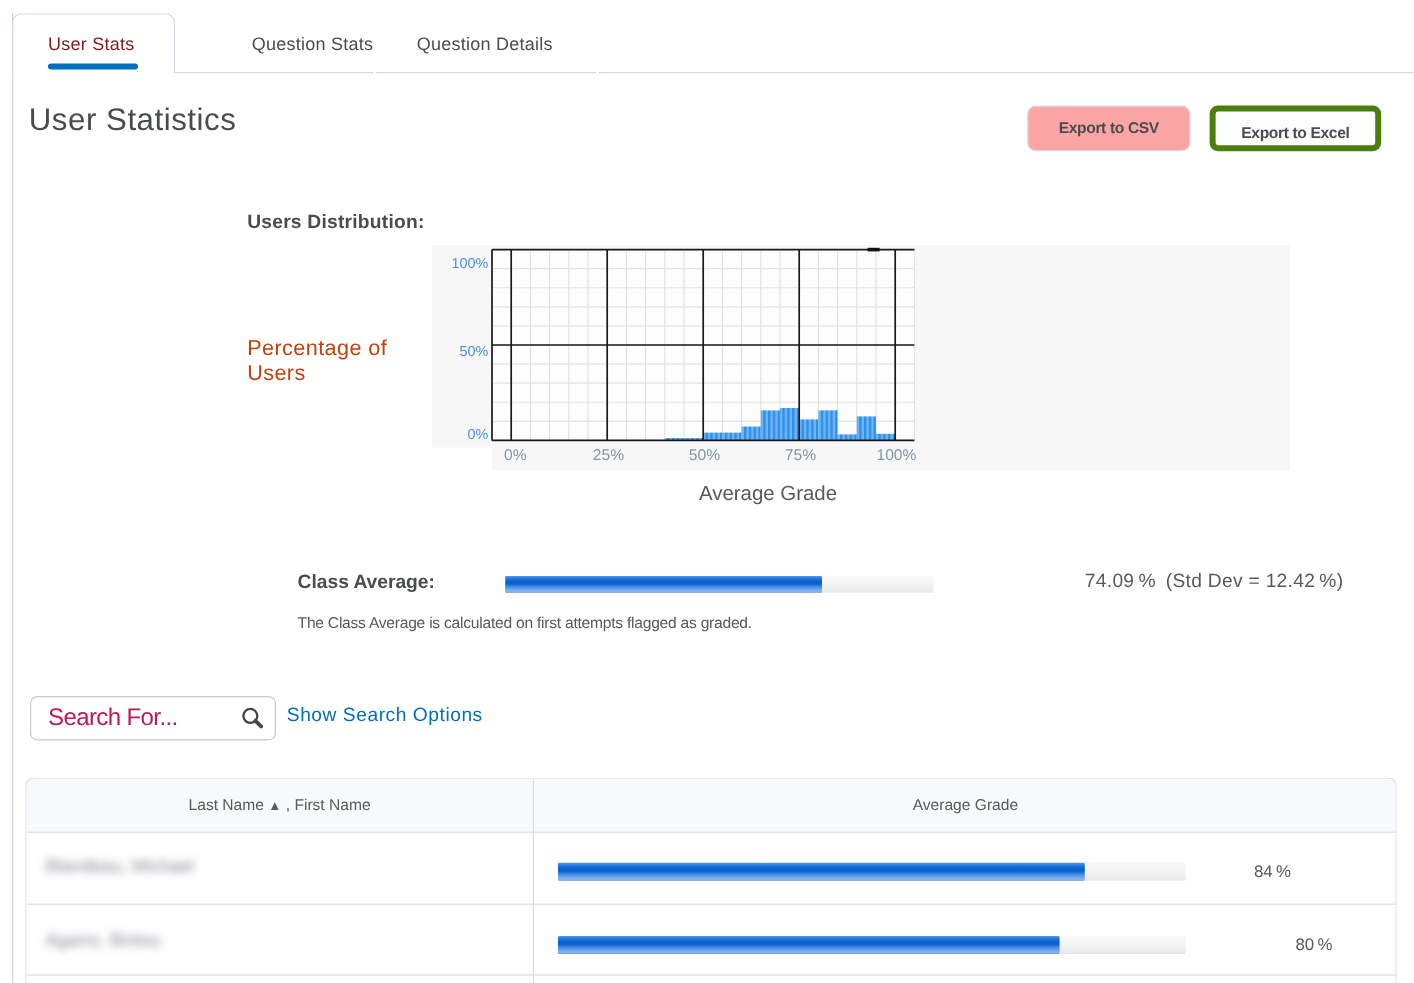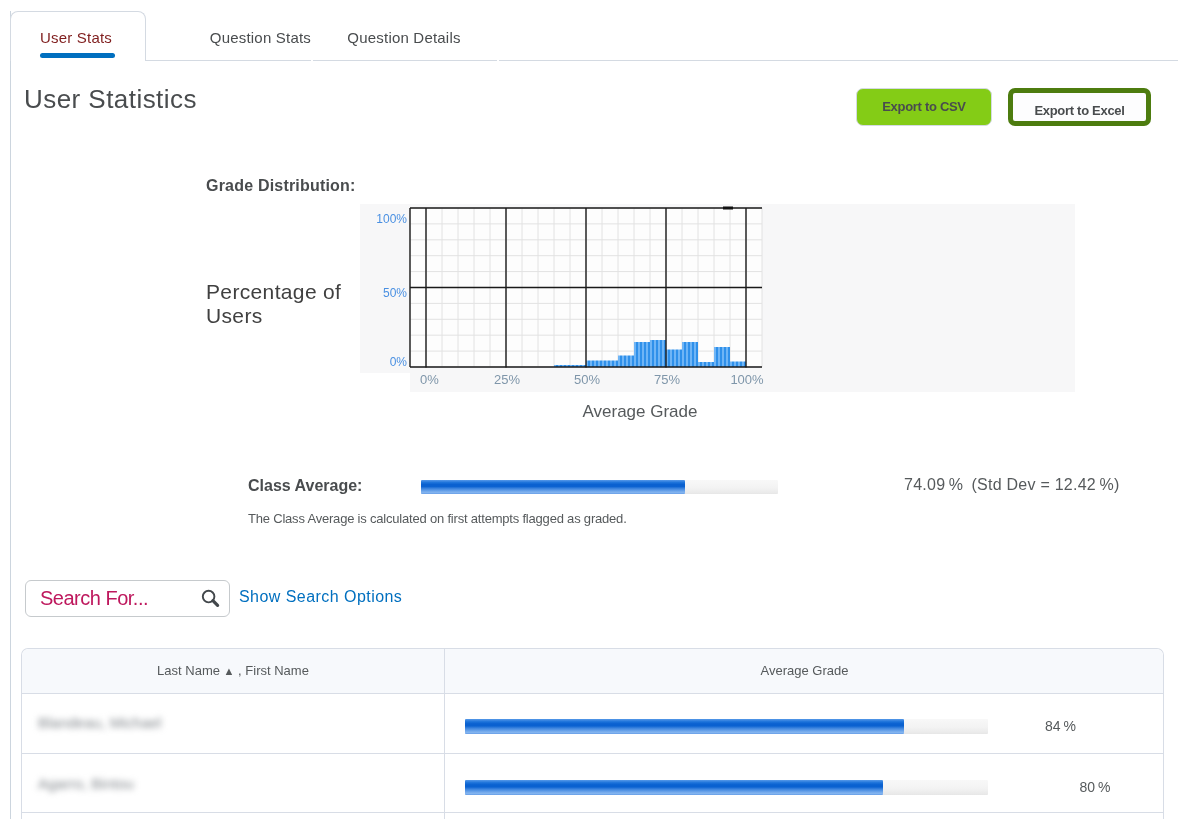--- a/index.html
+++ b/index.html
@@ -12,25 +12,25 @@
 <div class="abs" style="left:10px;top:11px;width:132px;height:50px;line-height:53px;text-align:center;font-size:15px;color:#7f1d1d;letter-spacing:0.2px">User Stats</div>
 <div class="abs" style="left:40px;top:53px;width:75px;height:5px;background:#006fbf;border-radius:2.5px"></div>
 <div class="abs" style="left:146px;top:60px;width:165px;height:1px;background:#d4dae2"></div>
 <div class="abs" style="left:313px;top:60px;width:184px;height:1px;background:#d4dae2"></div>
 <div class="abs" style="left:499px;top:60px;width:679px;height:1px;background:#d4dae2"></div>
 <div class="abs" style="left:146px;top:11px;width:165px;height:50px;line-height:53px;text-align:right;font-size:15px;color:#494c4e;letter-spacing:0.2px">Question Stats</div>
 <div class="abs" style="left:311px;top:11px;width:186px;height:50px;line-height:53px;text-align:center;font-size:15px;color:#494c4e;letter-spacing:0.2px">Question Details</div>
 
 <div class="abs" style="left:24px;top:84px;font-size:26px;color:#494c4e;letter-spacing:0.45px">User Statistics</div>
 
-<div class="abs" style="left:856px;top:88px;width:136px;height:38px;border:1px solid #d4dae2;border-radius:7px;background:#84cc16;text-align:center;line-height:36px;font-size:13px;font-weight:bold;color:#494c4e;letter-spacing:-0.3px">Export to CSV</div>
+<div class="abs" style="left:856px;top:88px;width:136px;height:38px;border:1px solid #d4dae2;border-radius:7px;background:#fca5a5;text-align:center;line-height:36px;font-size:13px;font-weight:bold;color:#494c4e;letter-spacing:-0.3px">Export to CSV</div>
 <div class="abs" style="left:1008px;top:88px;width:143px;height:38px;border:5px solid #4d7c0f;border-radius:7px;background:#fdfdfe;text-align:center;line-height:36px;font-size:13px;font-weight:bold;color:#494c4e;letter-spacing:-0.3px">Export to Excel</div>
 
-<div class="abs" style="left:206px;top:177px;font-size:16px;font-weight:bold;color:#494c4e;letter-spacing:0.2px">Grade Distribution:</div>
-<div class="abs" style="left:206px;top:280px;width:160px;font-size:21px;color:#404040;letter-spacing:0.35px">Percentage of Users</div>
+<div class="abs" style="left:206px;top:177px;font-size:16px;font-weight:bold;color:#494c4e;letter-spacing:0.2px">Users Distribution:</div>
+<div class="abs" style="left:206px;top:280px;width:160px;font-size:18px;color:#c2410c;letter-spacing:0.35px">Percentage of Users</div>
 
 <svg width="715" height="188" viewBox="0 0 715 188" style="position:absolute;left:360px;top:204px">
 <rect x="0" y="0" width="715" height="188" fill="#f7f7f8"></rect>
 <rect x="0" y="169" width="50" height="19" fill="#ffffff"></rect>
 <rect x="50" y="4" width="352" height="159" fill="#fdfdfd"></rect>
 <line x1="50" y1="4" x2="50" y2="163" stroke="#e2e2e2" stroke-width="1"></line>
 <line x1="66" y1="4" x2="66" y2="163" stroke="#e2e2e2" stroke-width="1"></line>
 <line x1="82" y1="4" x2="82" y2="163" stroke="#e2e2e2" stroke-width="1"></line>
 <line x1="98" y1="4" x2="98" y2="163" stroke="#e2e2e2" stroke-width="1"></line>
 <line x1="114" y1="4" x2="114" y2="163" stroke="#e2e2e2" stroke-width="1"></line>

